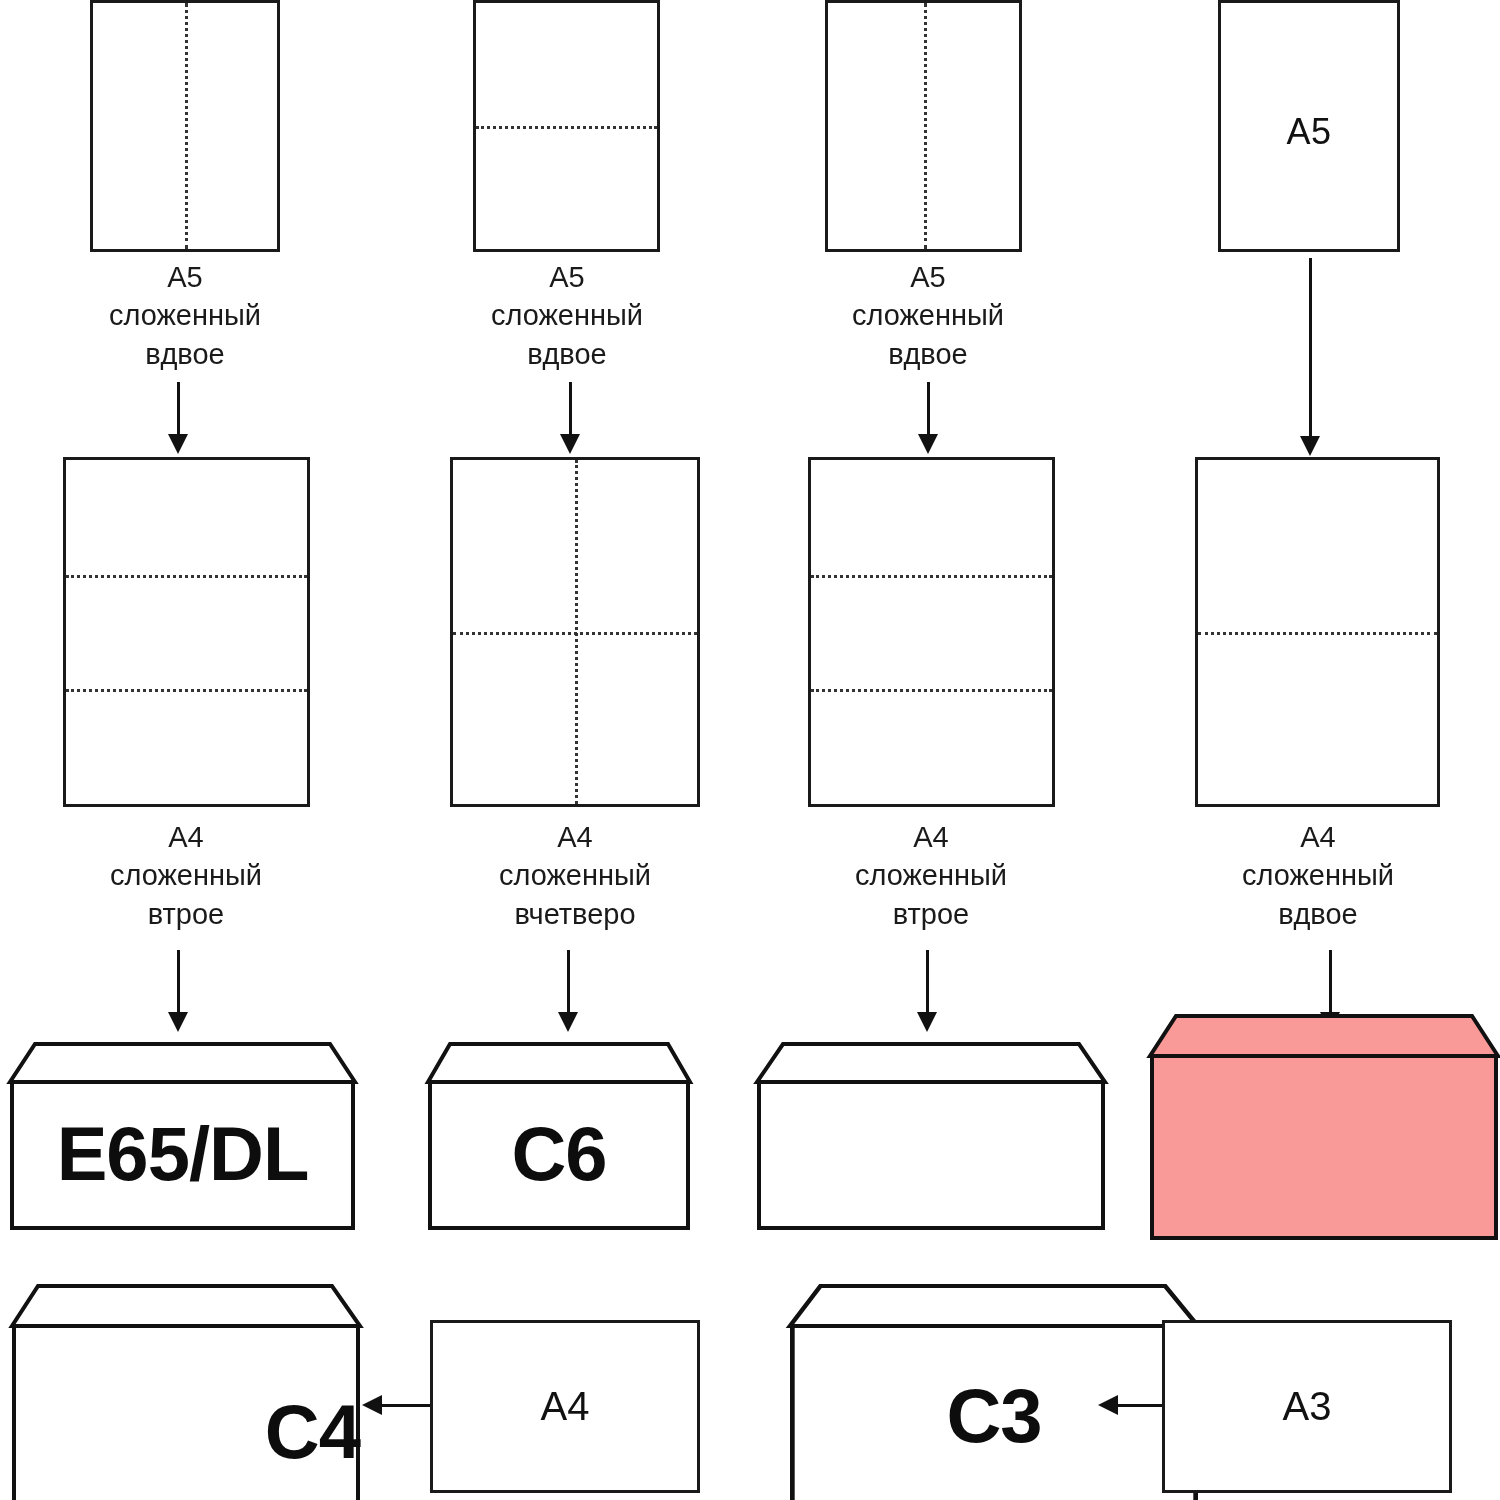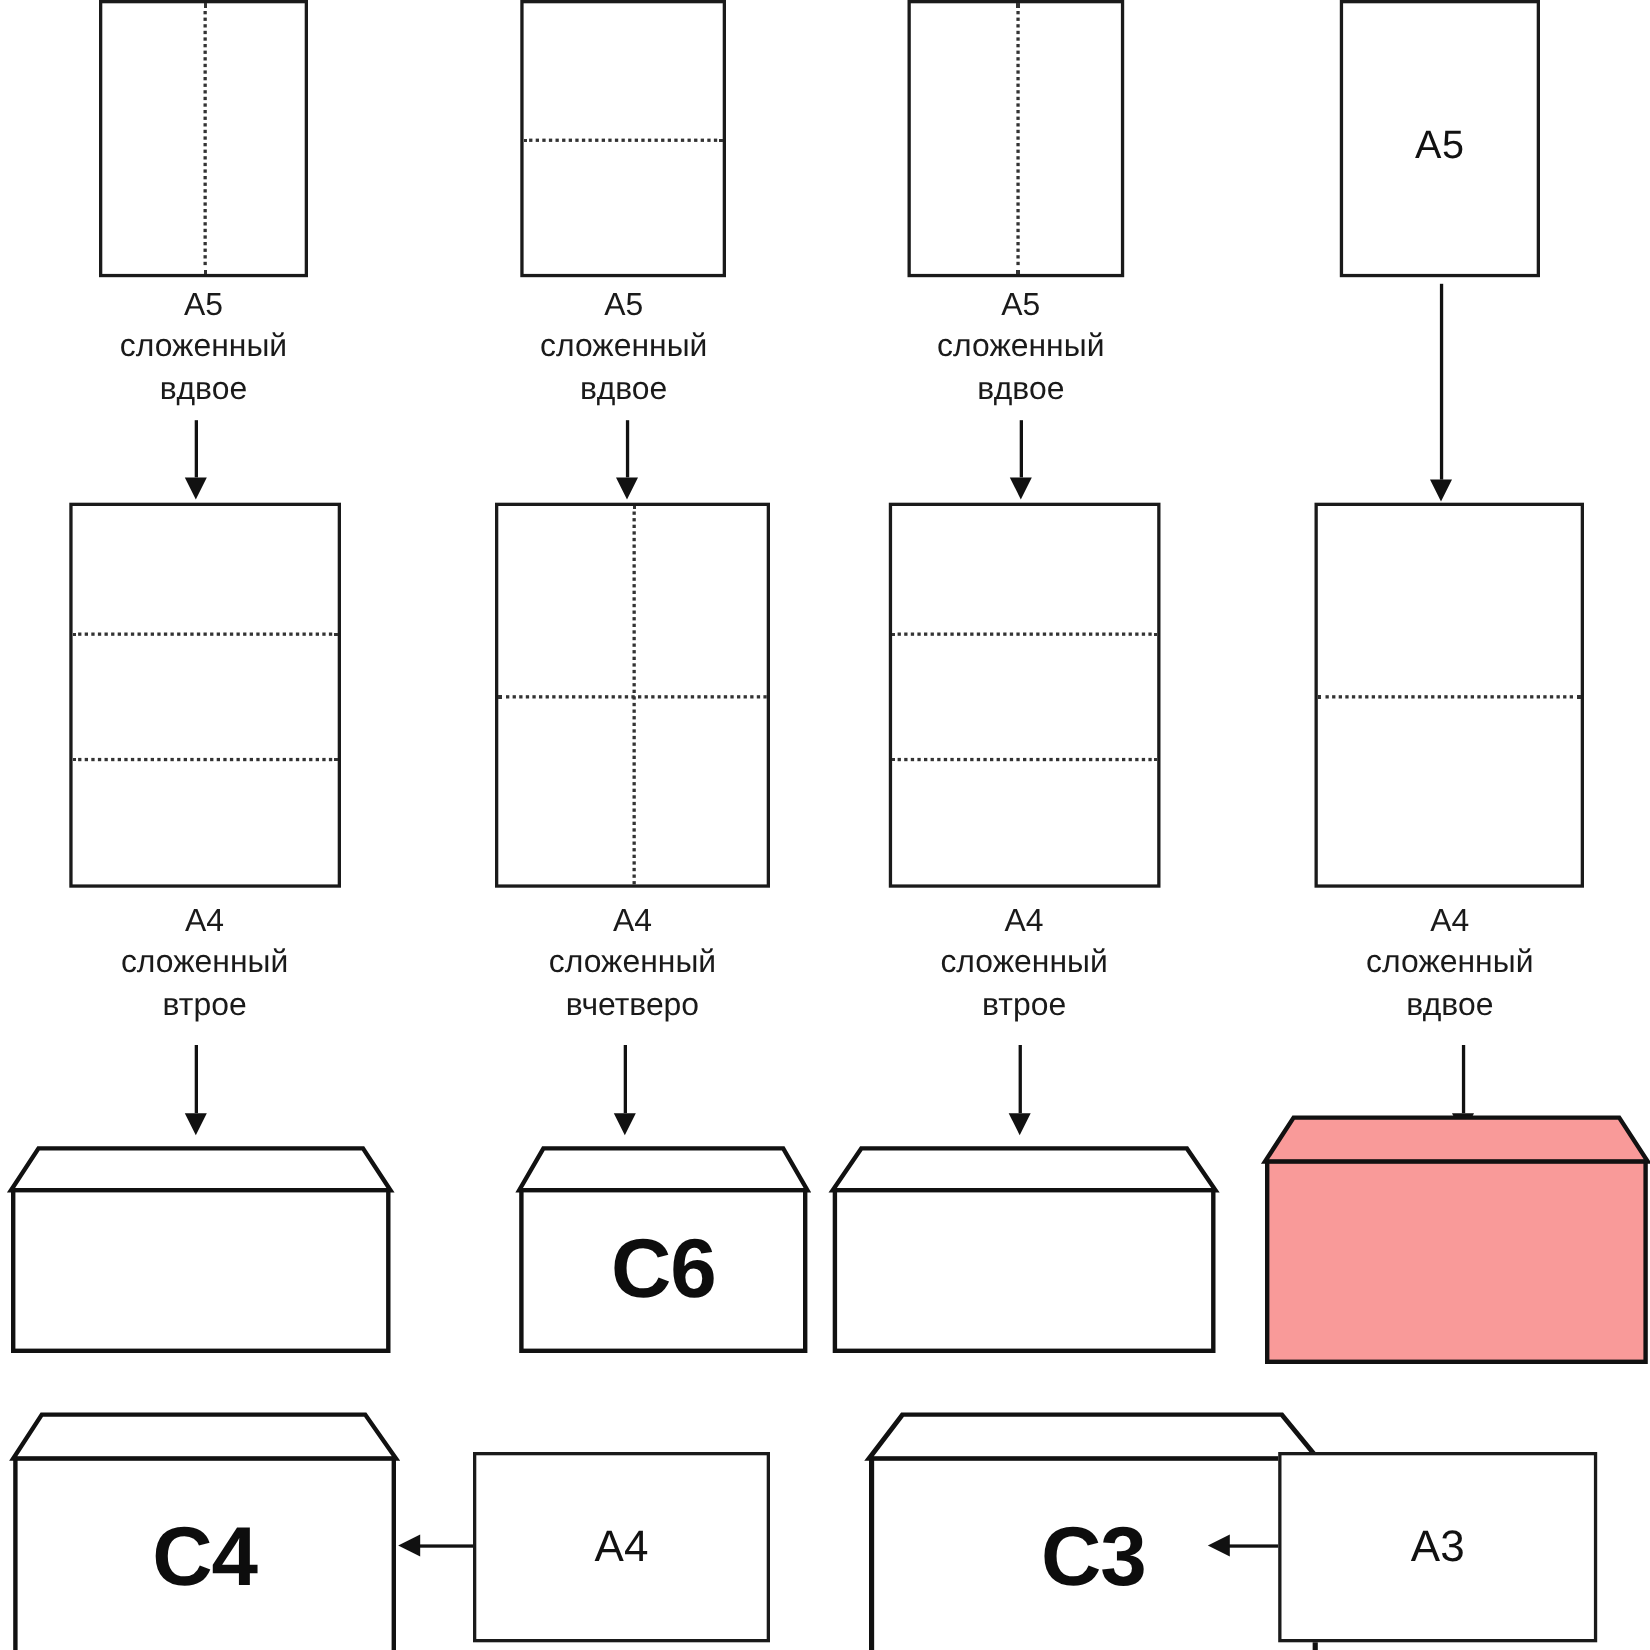--- a/index.html
+++ b/index.html
@@ -219,23 +219,24 @@
   <div class="arrow-down" style="left:1330px; top:950px; height:82px;">
     <div class="shaft" style="height:62px;"></div>
     <div class="head" style="top:62px;"></div>
   </div>
 
   <div class="envelope" style="left:10px; top:1038px; width:345px; height:192px;">
     <svg viewBox="0 0 345 192" preserveAspectRatio="none">
       <polygon points="25,6 320,6 345,44 0,44" fill="#ffffff" stroke="#111111" stroke-width="4" stroke-linejoin="miter"></polygon>
       <rect x="2" y="44" width="341" height="146" fill="#ffffff" stroke="#111111" stroke-width="4"></rect>
     </svg>
-  </div>
-
-  <div class="envelope" style="left:428px; top:1038px; width:262px; height:192px;margin-left:44px;">
+    <div class="env-label" style="top:72px;">E65/DL</div>
+  </div>
+
+  <div class="envelope" style="left:428px; top:1038px; width:262px; height:192px;">
     <svg viewBox="0 0 262 192" preserveAspectRatio="none">
       <polygon points="22,6 240,6 262,44 0,44" fill="#ffffff" stroke="#111111" stroke-width="4" stroke-linejoin="miter"></polygon>
       <rect x="2" y="44" width="258" height="146" fill="#ffffff" stroke="#111111" stroke-width="4"></rect>
     </svg>
     <div class="env-label" style="top:72px;">C6</div>
   </div>
 
   <div class="envelope" style="left:757px; top:1038px; width:348px; height:192px;">
     <svg viewBox="0 0 348 192" preserveAspectRatio="none">
       <polygon points="26,6 322,6 348,44 0,44" fill="#ffffff" stroke="#111111" stroke-width="4" stroke-linejoin="miter"></polygon>
@@ -248,21 +249,21 @@
       <polygon points="26,6 322,6 348,46 0,46" fill="#F99A99" stroke="#111111" stroke-width="4" stroke-linejoin="miter"></polygon>
       <rect x="2" y="46" width="344" height="182" fill="#F99A99" stroke="#111111" stroke-width="4"></rect>
     </svg>
   </div>
 
   <div class="envelope" style="left:12px; top:1282px; width:348px; height:218px;">
     <svg viewBox="0 0 348 218" preserveAspectRatio="none">
       <polygon points="26,4 320,4 348,44 0,44" fill="#ffffff" stroke="#111111" stroke-width="4" stroke-linejoin="miter"></polygon>
       <rect x="2" y="44" width="344" height="178" fill="#ffffff" stroke="#111111" stroke-width="4"></rect>
     </svg>
-    <div class="env-label" style="top:90px;">C4</div>
+    <div class="env-label" style="top:106px;text-align:right;">C4</div>
   </div>
 
   <div class="arrow-left" style="left:362px; top:1405px; width:70px;">
     <div class="shaft"></div>
     <div class="head"></div>
   </div>
 
   <div class="plain-rect" style="left:430px; top:1320px; width:270px; height:173px;">
     <span>А4</span>
   </div>

